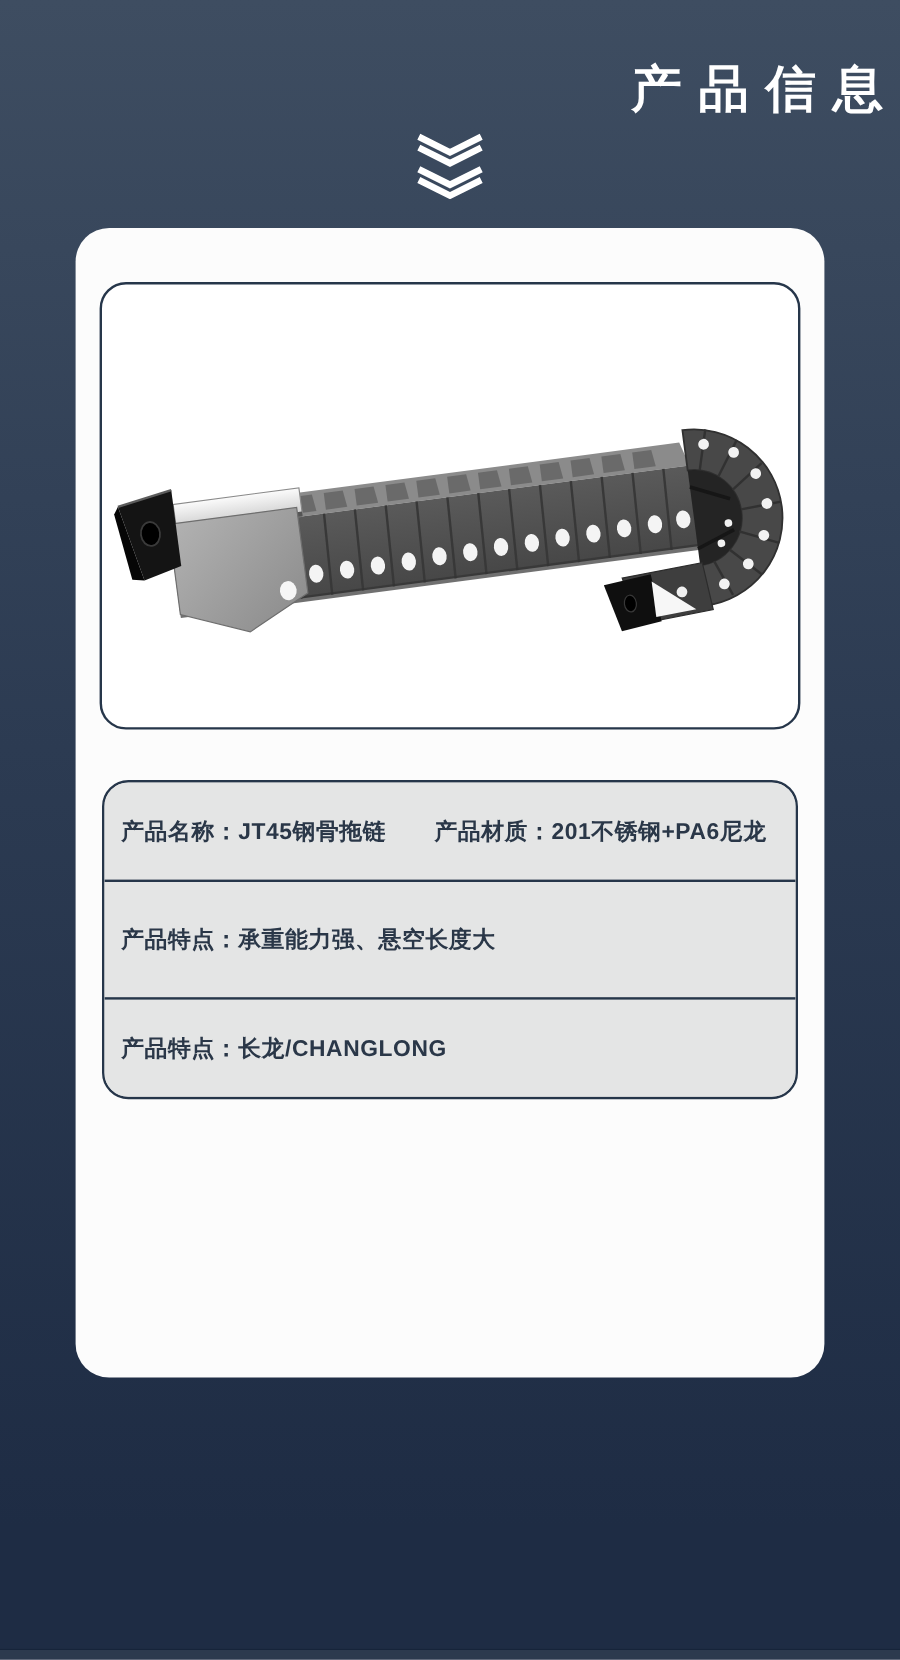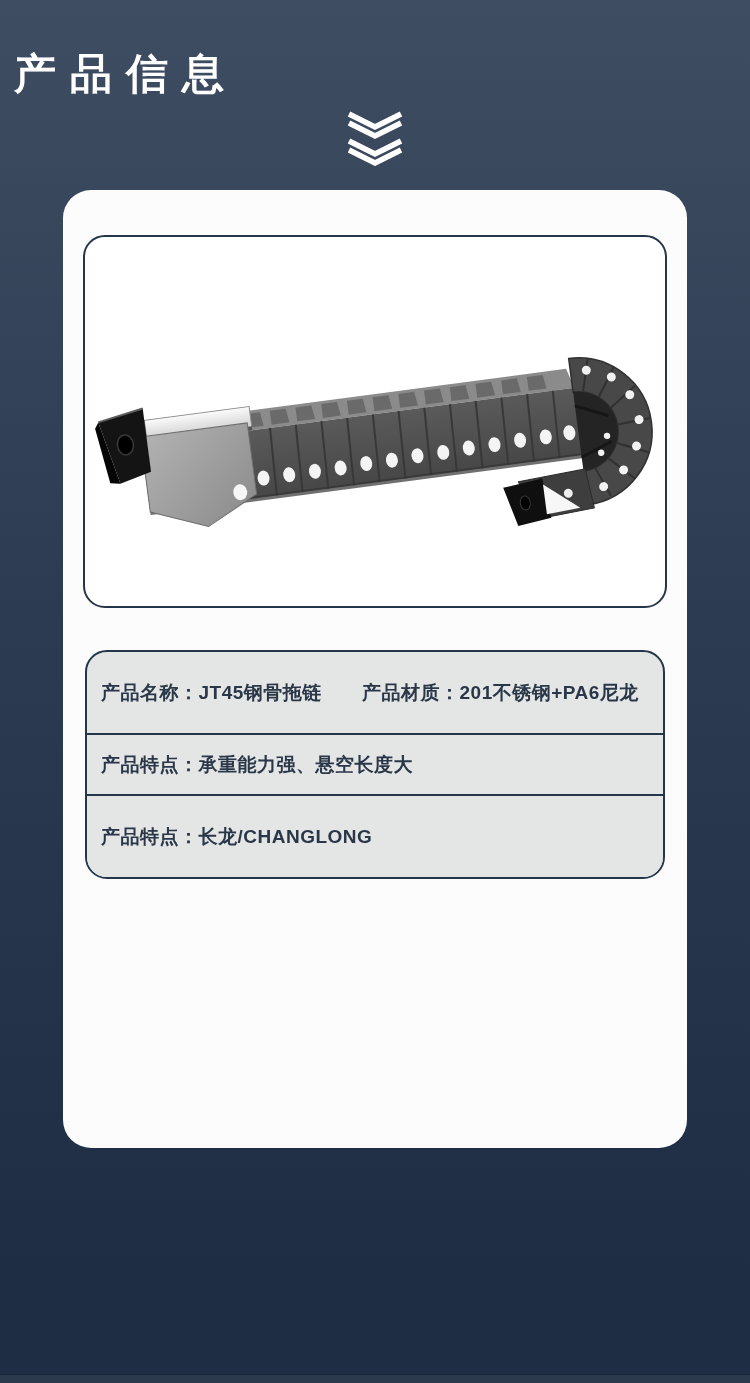--- a/index.html
+++ b/index.html
@@ -7,21 +7,21 @@
     --strip:#2c3a4e; --card:#fcfcfc; --panel:#ffffff;
     --navy:#26364a; --row_bg:#e4e5e5; --text:#2a3748; --title:#ffffff;
   }
   *{margin:0;padding:0;box-sizing:border-box;}
   html,body{width:750px;}
   body{
     width:750px;height:1383px;position:relative;overflow:hidden;
     font-family:"Liberation Sans","DejaVu Sans",sans-serif;
     background:linear-gradient(180deg,var(--bg_top) 0%,var(--bg_mid) 45%,var(--bg_bottom) 92%,var(--bg_bottom) 100%);
   }
-  .header{position:absolute;top:50px;left:0;width:750px;text-align:left;}
+  .header{position:absolute;top:50px;left:0;width:750px;text-align:right;}
   .page-title{
     color:var(--title);font-size:42px;font-weight:700;letter-spacing:14px;
     text-indent:14px;line-height:1.15;
   }
   .chevron-wrap{margin-top:12px;height:56px;display:flex;justify-content:center;}
   .card{
     position:absolute;left:63px;top:190px;width:624px;height:958px;
     background:var(--card);border-radius:28px;
   }
   .image-box{
@@ -34,22 +34,22 @@
     position:absolute;left:22px;top:460px;width:580px;
     border:2px solid var(--navy);border-radius:22px;overflow:hidden;
     background:var(--row_bg);
   }
   .spec-row{
     background:var(--row_bg);display:flex;align-items:center;
     padding:0 14px 0 14px;color:var(--text);font-size:19px;font-weight:700;
     letter-spacing:0.5px;
   }
   .spec-row + .spec-row{border-top:2px solid var(--navy);}
-  .row-1{height:81px;border-radius:29px;}
-  .row-2{height:61px;}
+  .row-1{height:81px;}
+  .row-2{height:98px;}
   .row-3{height:83px;}
   .row-4{height:99px;display:block;padding-top:15px;line-height:41px;}
   .cell-left{display:inline-block;width:261px;}
   .cell-right{display:inline-block;}
   .bottom-strip{
     position:absolute;left:0;bottom:0;width:750px;height:9px;
     background:var(--strip);border-top:1px solid #16243a;
   }
 </style>
 </head>

